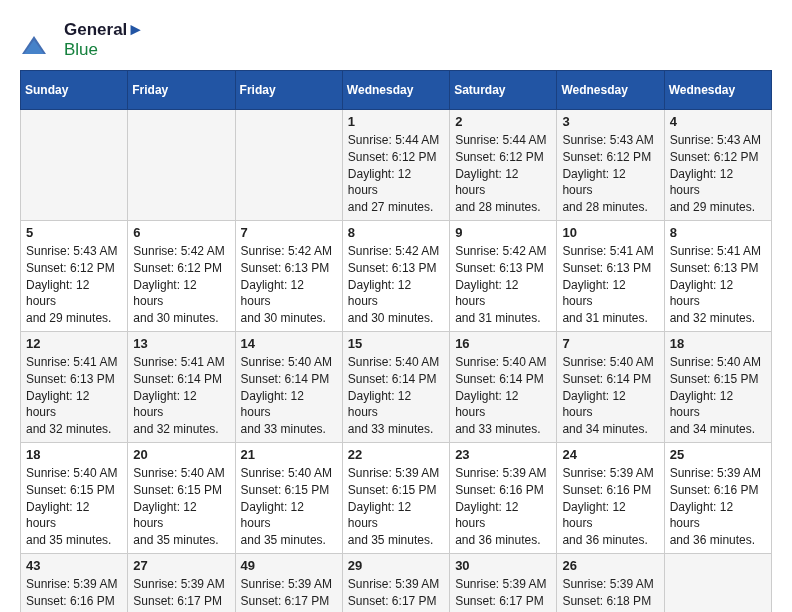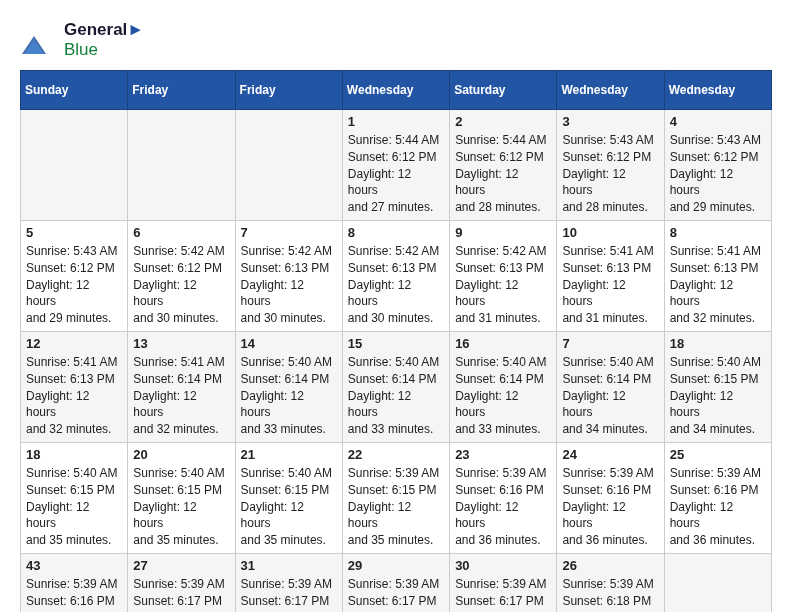--- a/index.html
+++ b/index.html
@@ -308,21 +308,21 @@
 and 37 minutes.</div>
         </td>
         <td>
           <div class="day-num">27</div>
           <div class="day-info" style="white-space: pre-line;">Sunrise: 5:39 AM
 Sunset: 6:17 PM
 Daylight: 12 hours
 and 37 minutes.</div>
         </td>
         <td>
-          <div class="day-num">31</div>
+          <div class="day-num">49</div>
           <div class="day-info" style="white-space: pre-line;">Sunrise: 5:39 AM
 Sunset: 6:17 PM
 Daylight: 12 hours
 and 37 minutes.</div>
         </td>
         <td>
           <div class="day-num">29</div>
           <div class="day-info" style="white-space: pre-line;">Sunrise: 5:39 AM
 Sunset: 6:17 PM
 Daylight: 12 hours

